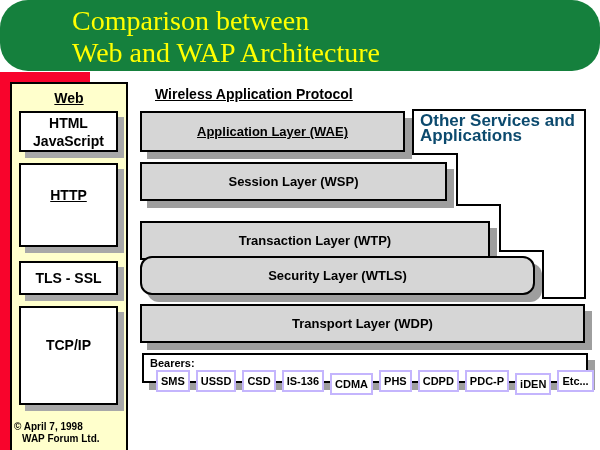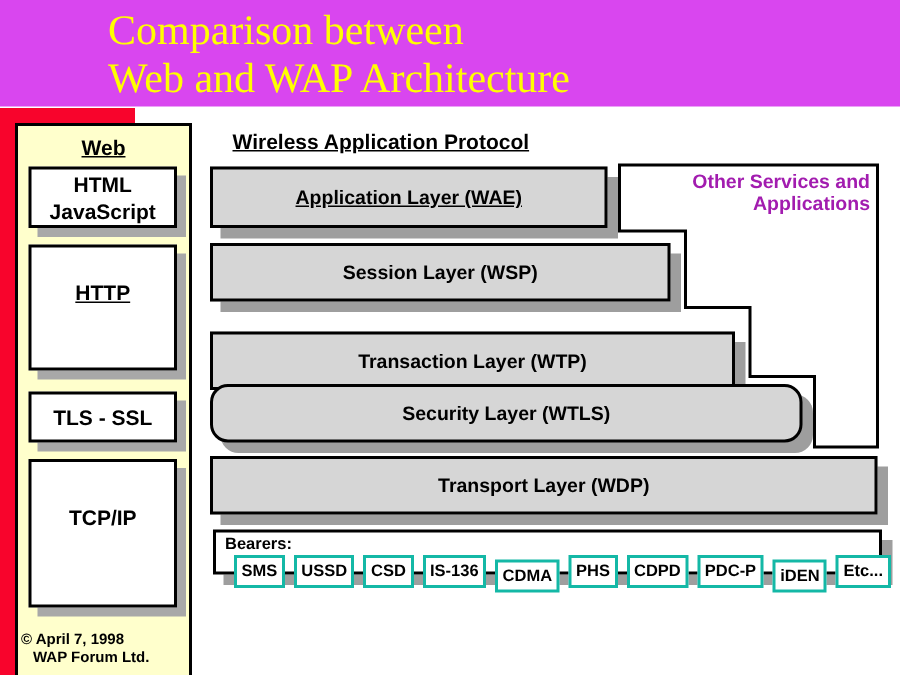--- a/index.html
+++ b/index.html
@@ -6,21 +6,22 @@
   #slide{
     position:relative;
     width:600px;height:450px;
     background:#ffffff;
     overflow:hidden;
     font-family:"Liberation Sans", sans-serif;
   }
   
   .title-bar{
     position:absolute;left:0;top:0;width:600px;height:71px;
-    background:#d946ef;
+    background:#15803d;
+    border-radius:28px;
   }
   .title-text{
     position:absolute;left:72px;top:5px;
     color:#ffff00;
     font-family:"Liberation Serif", serif;
     font-size:28px;line-height:32px;
     white-space:nowrap;
   }
   
   .red-block{
@@ -63,39 +64,39 @@
   }
   .layer-0{top:111px;width:265px;height:41px;text-decoration:underline;}
   .layer-1{top:162px;width:307px;height:39px;}
   .layer-2{top:209px;width:350px;height:39px;margin-top:12px;}
   .layer-3{top:256px;width:395px;height:39px;border-radius:12px;}
   .layer-4{top:304px;width:445px;height:39px;}
   
   .other-svg{position:absolute;left:409px;top:106px;}
   .other-label{
     position:absolute;left:420px;top:113px;width:160px;
-    text-align:right;font-weight:bold;font-size:13px;line-height:15px;
-    color:#a21caf;white-space:pre-line;
+    text-align:left;font-weight:bold;font-size:17px;line-height:15px;
+    color:#0c4a6e;white-space:pre-line;
   }
   
   .bearers-box{
     position:absolute;left:142px;top:353px;width:446px;height:30px;
     background:#fff;border:2px solid #000;box-sizing:border-box;
     box-shadow:7px 7px 0 #9e9e9e;
   }
   .bearers-label{
     position:absolute;left:6px;top:2px;
     font-weight:bold;font-size:11px;color:#000;
   }
   .bearers-row{
     position:absolute;left:12px;top:15px;
     display:flex;gap:6px;align-items:flex-start;
   }
   .bearer-item{
-    border:2px solid #14b8a6;background:#fff;
+    border:2px solid #c4b5fd;background:#fff;
     font-weight:bold;font-size:11px;color:#000;
     padding:3px 3px;white-space:nowrap;
   }
   .bearer-lower{margin-top:3px;}
   
   .footer{
     position:absolute;left:14px;top:421px;
     color:#000;font-weight:bold;font-size:10px;line-height:12px;
     white-space:nowrap;
   }

